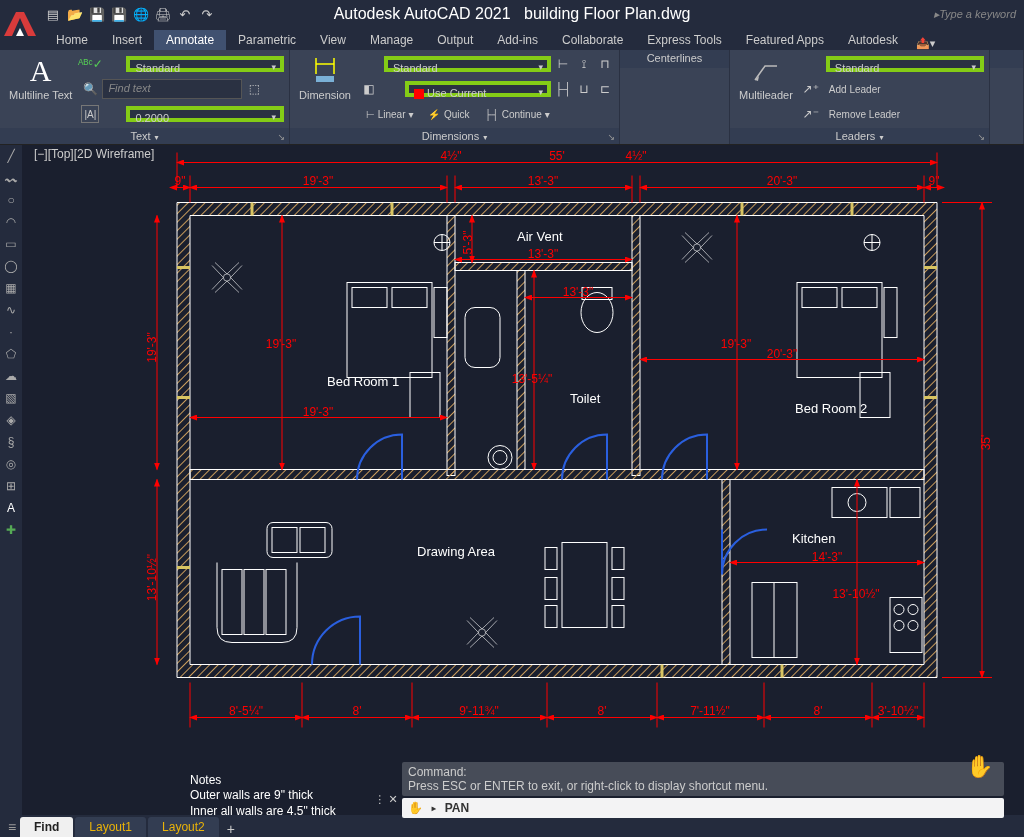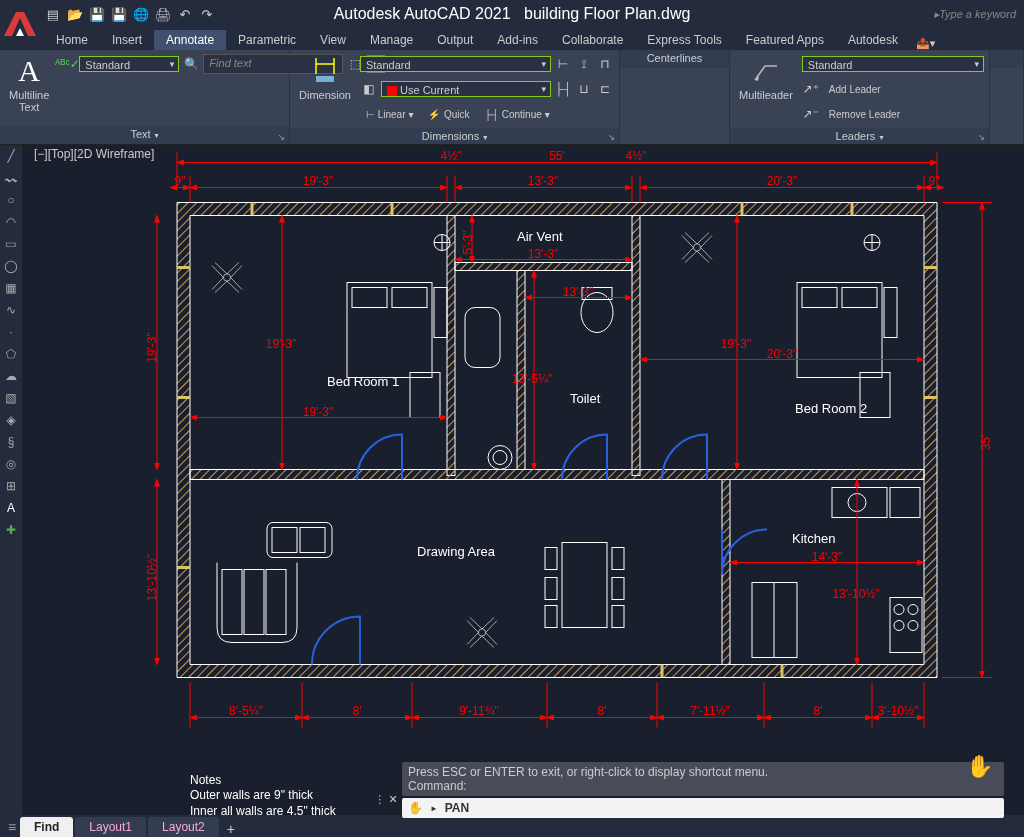--- a/index.html
+++ b/index.html
@@ -24,21 +24,21 @@
 
 .ribbon { height: 95px; background: #3a4356; display: flex; border-bottom: 1px solid #222; }
 .panel { border-right: 1px solid #2a3142; display: flex; flex-direction: column; position: relative; }
 .panel .content { flex: 1; display: flex; align-items: flex-start; padding: 3px 5px; gap: 5px; }
 .panel .label { height: 18px; font-size: 11px; text-align: center; color: #ccc; background: #333d52; padding: 2px; position: relative; }
 .panel .label .arrow { font-size: 8px; margin-left: 4px; }
 .panel .label .corner { position: absolute; right: 4px; bottom: 2px; font-size: 9px; color: #999; }
 .big-btn { display: flex; flex-direction: column; align-items: center; gap: 2px; padding: 2px 4px; font-size: 11px; cursor: pointer; }
 .big-btn .ic { width: 32px; height: 32px; display: flex; align-items: center; justify-content: center; font-size: 24px; }
 .row { display: flex; align-items: center; gap: 3px; height: 22px; }
-.dropdown { background: #2a3142; border: 1px solid #84cc16; height: 16px; font-size: 11px; padding: 2px 18px 2px 5px; color: #ccc; position: relative; min-width: 100px; }
+.dropdown { background: #2a3142; border: 4px solid #84cc16; height: 16px; font-size: 11px; padding: 2px 18px 2px 5px; color: #ccc; position: relative; min-width: 100px; margin-left: 24px; }
 .dropdown::after { content: "▾"; position: absolute; right: 4px; top: 2px; font-size: 9px; }
 .input-small { background: #2a3142; border: 1px solid #555; height: 20px; font-size: 11px; padding: 2px 5px; color: #888; font-style: italic; width: 140px; }
 .small-btn { padding: 2px 6px; font-size: 10px; cursor: pointer; display: flex; align-items: center; gap: 3px; }
 .icon-sq { width: 18px; height: 18px; display: flex; align-items: center; justify-content: center; font-size: 12px; }
 
 
 .workspace { position: absolute; top: 145px; left: 0; right: 0; bottom: 22px; background: #1a1f2e; }
 .left-toolbar { position: absolute; left: 0; top: 0; width: 22px; bottom: 0; background: #242b3d; display: flex; flex-direction: column; }
 .left-toolbar .tool { width: 22px; height: 22px; display: flex; align-items: center; justify-content: center; font-size: 12px; color: #aaa; cursor: pointer; }
 .canvas { position: absolute; left: 22px; top: 0; right: 0; bottom: 0; }
@@ -52,21 +52,21 @@
 
 
 .cmdline { position: absolute; left: 380px; right: 20px; bottom: 5px; height: 48px; z-index: 20; }
 .cmdline .above { background: rgba(80,85,95,.85); color: #ccc; font-family: monospace; font-size: 12px; padding: 3px 6px; border-radius: 2px; }
 .cmdline .main { background: rgba(255,255,255,.95); color: #333; font-family: monospace; font-size: 12px; padding: 3px 6px; display: flex; align-items: center; margin-top: 2px; border-radius: 2px; }
 .cmdline .handle { position: absolute; left: -30px; bottom: 0; width: 28px; height: 22px; background: #1a1f2e; display: flex; align-items: center; justify-content: center; font-size: 11px; }
 
 
 .layout-tabs { position: absolute; bottom: 0; left: 0; right: 0; height: 22px; background: #242b3d; display: flex; align-items: flex-end; padding-left: 4px; }
 .layout-tabs .drag { width: 16px; height: 20px; display: flex; align-items: center; justify-content: center; font-size: 14px; color: #999; }
-.layout-tabs .tab { padding: 3px 14px; font-size: 12px; background: #333d52; color: #f9a8d4; margin-right: 2px; border-top-left-radius: 3px; border-top-right-radius: 3px; cursor: pointer; }
+.layout-tabs .tab { padding: 3px 14px; font-size: 12px; background: #333d52; color: #eab308; margin-right: 2px; border-top-left-radius: 3px; border-top-right-radius: 3px; cursor: pointer; }
 .layout-tabs .tab.active { background: #f0f0f0; color: #222; font-weight: 600; }
 .layout-tabs .add { width: 20px; text-align: center; font-size: 14px; cursor: pointer; }
 
 .cursor-hand { position: absolute; right: 30px; bottom: 35px; font-size: 22px; z-index: 25; color: #fff; }
 </style>
 </head>
 <body>
 
 <svg class="logo" viewBox="0 0 36 36">
   <path d="M2 28 L14 4 L22 4 L34 28 L26 28 L18 10 L10 28 Z" fill="#d93b3b"></path>
@@ -112,21 +112,21 @@
 </div>
 
 <div class="ribbon">
 
   <div class="panel" style="width:290px">
     <div class="content">
       <div class="big-btn">
         <div class="ic" style="color:#fff;font-family:serif;font-size:30px">A</div>
         <span style="white-space:pre-line;text-align:center">Multiline Text</span>
       </div>
-      <div style="display:flex;flex-direction:row;gap:3px;flex:1">
+      <div style="display:flex;flex-direction:column;gap:3px;flex:1">
         <div class="row">
           <span class="icon-sq" style="color:#5c5">ᴬᴮᶜ✓</span>
           <div class="dropdown" style="flex:1">Standard</div>
         </div>
         <div class="row">
           <span class="icon-sq">🔍</span>
           <div class="input-small">Find text</div>
           <span class="icon-sq">⬚</span>
         </div>
         <div class="row">
@@ -454,22 +454,22 @@
     <div class="notes">
       <div>Notes</div>
       <div>Outer walls are 9"  thick</div>
       <div>Inner all walls are 4.5" thick</div>
       <div>Doors are all made of wood</div>
     </div>
 
     <div class="cmdline">
       <div class="handle">⋮ ✕</div>
       <div class="above">
+        <div>Command:</div>
         <div>Press ESC or ENTER to exit, or right-click to display shortcut menu.</div>
-        <div>Command:</div>
       </div>
       <div class="main">
         <span>✋</span>&nbsp;▸&nbsp;<b>PAN</b>
       </div>
     </div>
 
     <div class="cursor-hand">✋</div>
   </div>
 </div>
 

